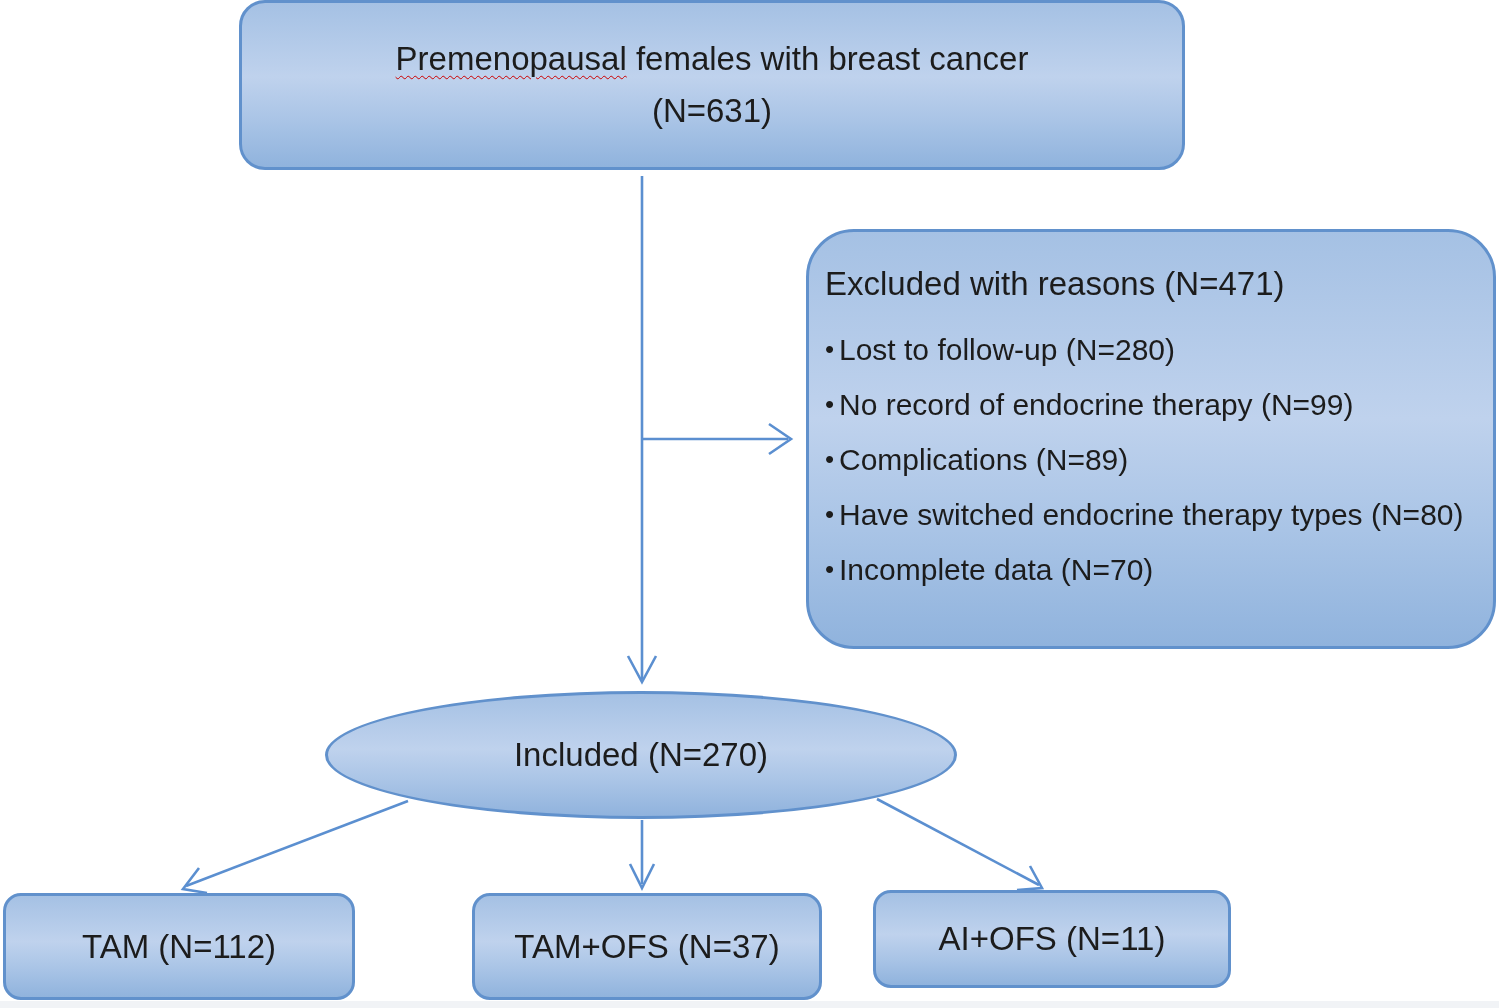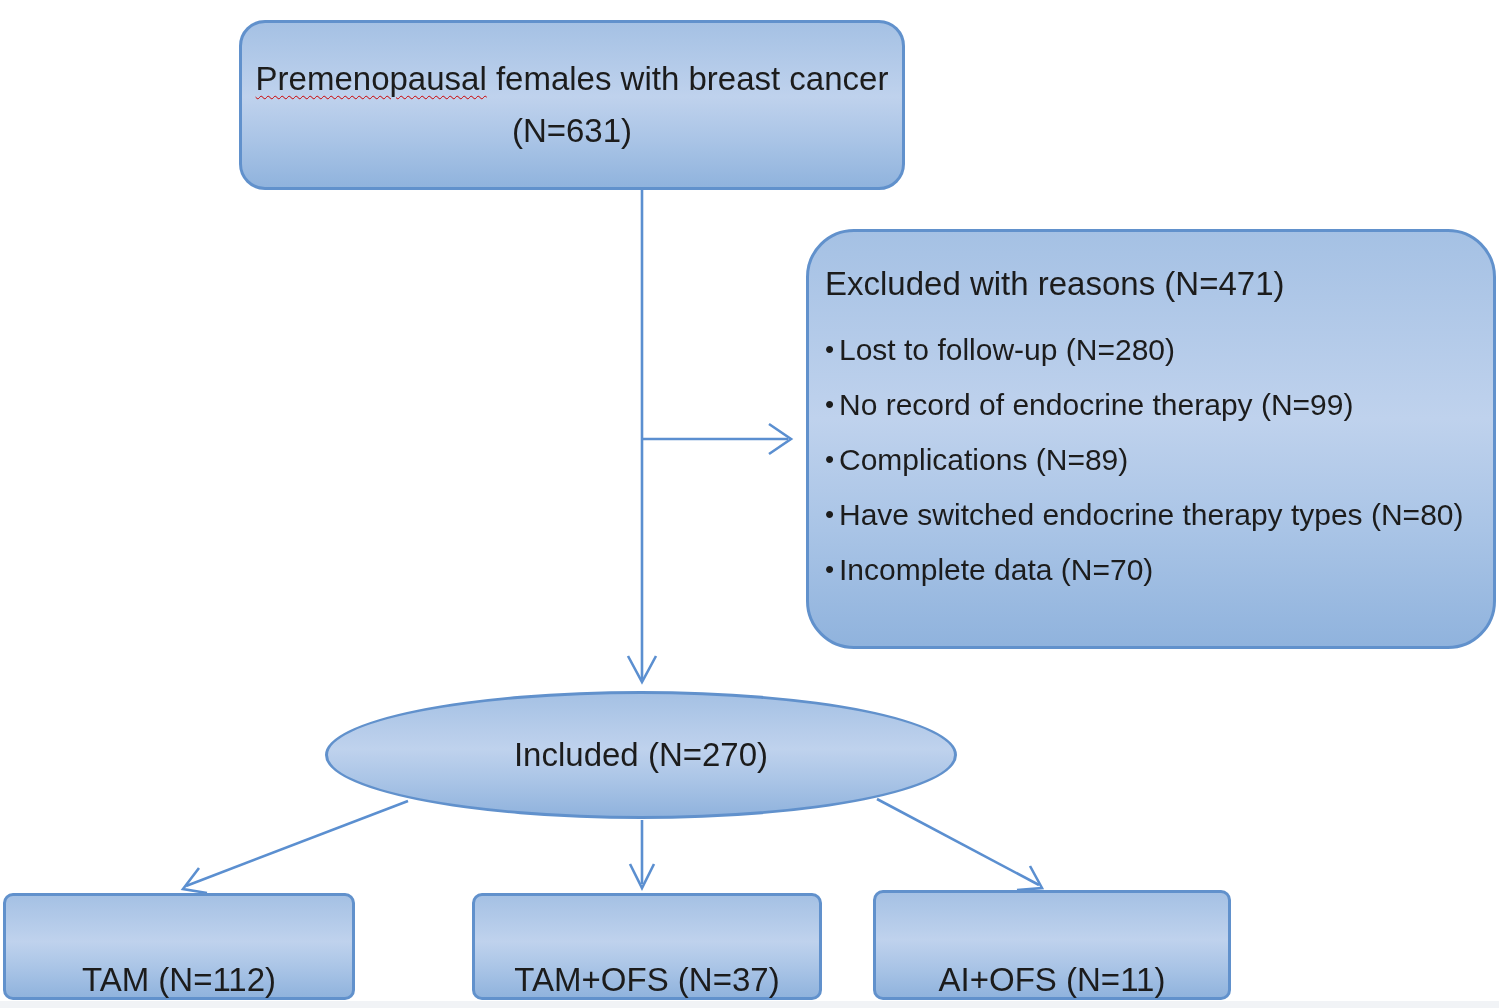--- a/index.html
+++ b/index.html
@@ -6,21 +6,21 @@
   body{
     width:1499px;height:1008px;position:relative;background:#ffffff;
     font-family:"Liberation Sans", sans-serif;color:#1c1c1c;overflow:hidden;
   }
   .shape{
     position:absolute;box-sizing:border-box;
     border:3px solid #6191cc;
     background:linear-gradient(180deg,#a5c1e4 0%,#bfd2ed 45%,#a9c4e6 72%,#90b3dd 100%);
   }
   .roundbox{border-radius:26px;}
-  .smallbox{border-radius:10px;display:flex;align-items:flex-end;justify-content:center;}
+  .smallbox{border-radius:18px;display:flex;align-items:center;justify-content:center;}
   .ellipse{border-radius:50%;display:flex;align-items:center;justify-content:center;}
   .topbox{
     display:flex;flex-direction:column;align-items:center;justify-content:center;
     gap:18px;text-align:center;
   }
   .txt-xl{font-size:33px;line-height:34px;}
   .misspelled{
     text-decoration:underline;text-decoration-style:wavy;
     text-decoration-color:#cc0000;text-decoration-thickness:1px;
     text-underline-offset:5px;
@@ -48,21 +48,21 @@
   <path d="M642 439 L788 439"></path>
   <path d="M769 424 L791 439 L769 454"></path>
   <path d="M408 801 L186 886"></path>
   <path d="M199 868 L183 889 L207 893"></path>
   <path d="M642 820 L642 884"></path>
   <path d="M630 864 L642 888 L654 864"></path>
   <path d="M877 799 L1039 885"></path>
   <path d="M1030 866 L1042 888 L1017 890"></path>
 </svg>
 
-<div class="shape roundbox topbox" style="left:239px;top:20px;width:666px;height:170px;">
+<div class="shape roundbox topbox" style="left:239px;top:0;width:946px;height:170px;">
   <div class="txt-xl">
     <span class="misspelled">Premenopausal</span><span> females with breast cancer</span>
   </div>
   <div class="txt-xl">(N=631)</div>
 </div>
 
 <div class="shape excluded" style="left:806px;top:229px;width:690px;height:420px;">
   <h2 class="excluded-title">Excluded with reasons (N=471)</h2>
   <ul class="bullet-list">
     <li class="bullet-item"><span class="bullet-dot">•</span><span>Lost to follow-up (N=280)</span></li>
@@ -78,17 +78,17 @@
 </div>
 
 <div class="shape smallbox" style="left:3px;top:893px;width:352px;height:107px;">
   <div class="txt-xl">TAM (N=112)</div>
 </div>
 
 <div class="shape smallbox" style="left:472px;top:893px;width:350px;height:107px;">
   <div class="txt-xl">TAM+OFS (N=37)</div>
 </div>
 
-<div class="shape smallbox" style="left:873px;top:890px;width:358px;height:110px;">
+<div class="shape smallbox" style="left:873px;top:890px;width:358px;height:98px;">
   <div class="txt-xl">AI+OFS (N=11)</div>
 </div>
 
 <div class="page-edge"></div>
 
 </body></html>

